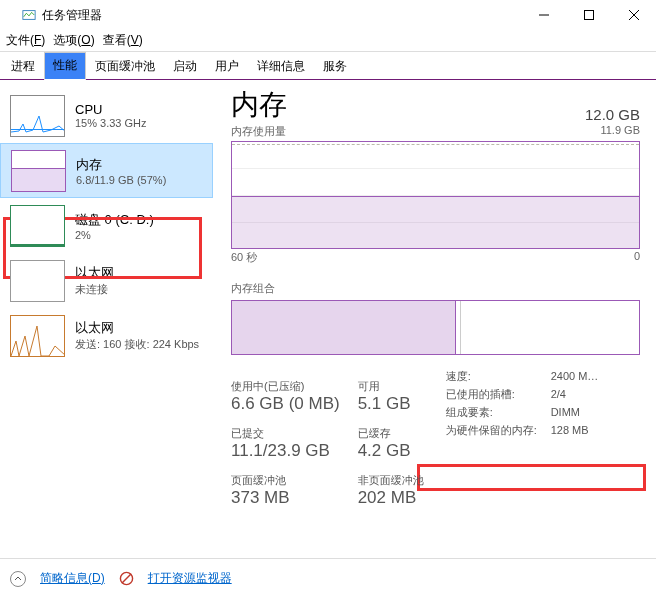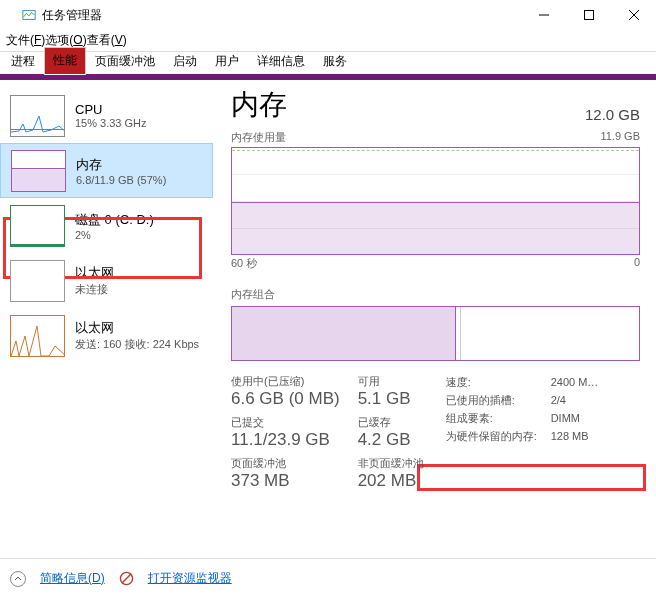--- a/index.html
+++ b/index.html
@@ -3,26 +3,26 @@
 <meta charset="utf-8">
 <style>
 * { margin: 0; padding: 0; box-sizing: border-box; font-family: "Microsoft YaHei", "Segoe UI", sans-serif; }
 body { width: 656px; height: 599px; background: #fff; font-size: 12px; color: #000; overflow: hidden; }
 
 .titlebar { height: 30px; display: flex; align-items: center; padding-left: 22px; }
 .titlebar-icon { width: 14px; height: 14px; margin-right: 6px; }
 .titlebar-title { flex: 1; font-size: 12px; }
 .winbtn { width: 45px; height: 30px; display: flex; align-items: center; justify-content: center; }
 
-.menubar { height: 22px; display: flex; align-items: center; padding-left: 6px; gap: 0; font-size: 12px; border-bottom: 1px solid #ddd; }
+.menubar { height: 22px; display: flex; align-items: center; padding-left: 6px; gap: 8px; font-size: 12px; border-bottom: 1px solid #ddd; }
 .menuitem span.u { text-decoration: underline; }
 
-.tabs { height: 28px; display: flex; align-items: flex-end; padding-left: 2px; border-bottom: 6px solid #701a75; font-size: 12px; }
+.tabs { height: 28px; display: flex; align-items: flex-end; padding-left: 2px; border-bottom: 1px solid #701a75; font-size: 12px; }
 .tab { padding: 4px 8px 5px 8px; border: 1px solid transparent; border-bottom: none; position: relative; top: 1px; }
-.tab.active { border: 1px solid #ccc; border-bottom: 1px solid #fff; background: #b91c1c; }
+.tab.active { border: 1px solid #ccc; border-bottom: 1px solid #fff; background: #3b82f6; }
 
 .content { display: flex; height: 478px; }
 .sidebar { width: 213px; padding-top: 8px; overflow: hidden; }
 .side-item { display: flex; align-items: center; height: 55px; padding: 6px 8px 6px 10px; cursor: pointer; }
 .side-item.selected { background: #cce8ff; border: 1px solid #99d1ff; }
 .thumb { width: 55px; height: 42px; border: 1px solid #888; background: #fff; margin-right: 10px; position: relative; overflow: hidden; }
 .thumb-cpu::after { content:""; position:absolute; left:0; right:0; bottom:6px; height:1px; background:#1e90ff; }
 .thumb-mem { border-color: #9b59b6; }
 .thumb-mem::after { content:""; position:absolute; left:0; right:0; bottom:0; height:55%; background:#e8daf3; border-top:1px solid #9b59b6; }
 .thumb-disk { border-color: #2e8b57; }
@@ -34,33 +34,33 @@
 
 .hl-red { position: absolute; border: 3px solid #e33; pointer-events: none; }
 .hl-mem { left: 3px; top: 137px; width: 199px; height: 62px; }
 .hl-speed { left: 417px; top: 384px; width: 229px; height: 27px; }
 
 .main { flex: 1; padding: 6px 16px 0 18px; position: relative; }
 .mhead { display: flex; justify-content: space-between; align-items: flex-start; }
 .mhead h1 { font-size: 28px; font-weight: 400; }
 .mhead .cap { font-size: 15px; color: #444; margin-top: 20px; }
 
-.sub { font-size: 11px; color: #666; margin-top: 6px; display:flex; justify-content: space-between; }
+.sub { font-size: 11px; color: #666; margin-top: 0; display:flex; justify-content: space-between; }
 .chart1 { height: 108px; border: 1px solid #9b59b6; margin-top: 2px; position: relative; background: repeating-linear-gradient(to bottom, #fff 0, #fff 26px, #eee 26px, #eee 27px), repeating-linear-gradient(to right, transparent 0, transparent 39px, #eee 39px, #eee 40px); }
 .chart1::before { content:""; position:absolute; left:0; right:0; bottom:0; height:48%; background: rgba(155,89,182,0.18); border-top:1px solid #9b59b6; }
 .chart1 .dashed { position:absolute; left:0; right:0; top:2px; border-top:1px dashed #bba; }
 .xlabel { font-size: 11px; color:#666; display:flex; justify-content:space-between; margin-top:1px; }
 
 .chart2 { height: 55px; border: 1px solid #9b59b6; margin-top: 4px; position: relative; background:#fff; }
 .chart2 .used { position:absolute; left:0; top:0; bottom:0; width:55%; background: rgba(155,89,182,0.25); border-right:1px solid #9b59b6; }
 .chart2 .mod { position:absolute; left:55%; width:5px; top:0; bottom:0; border-right:1px solid #ccc; }
 
 .metrics { display:flex; margin-top:12px; gap: 0; }
 .mcol { padding-right: 18px; }
-.mlabel { font-size: 11px; color:#555; display:block; margin-top: 1px; }
+.mlabel { font-size: 11px; color:#555; display:block; margin-top: 12px; }
 .mval { font-size: 17px; color:#555; display:block; margin-bottom: 6px; }
 .sidecol { margin-left: 4px; }
 .srow { display:flex; font-size:11px; color:#555; line-height:18px; }
 .srow .k { width: 105px; }
 
 .footer { height: 40px; border-top:1px solid #ddd; display:flex; align-items:center; padding-left:10px; gap:14px; font-size:12px; background:#fff; }
 .footer .circ { width:16px; height:16px; border:1px solid #888; border-radius:50%; display:flex; align-items:center; justify-content:center; font-size:10px; }
 .footer a { color:#0066cc; }
 .footer a span.u { text-decoration: underline; }
 .footer .rmicon { width:15px; height:15px; }

